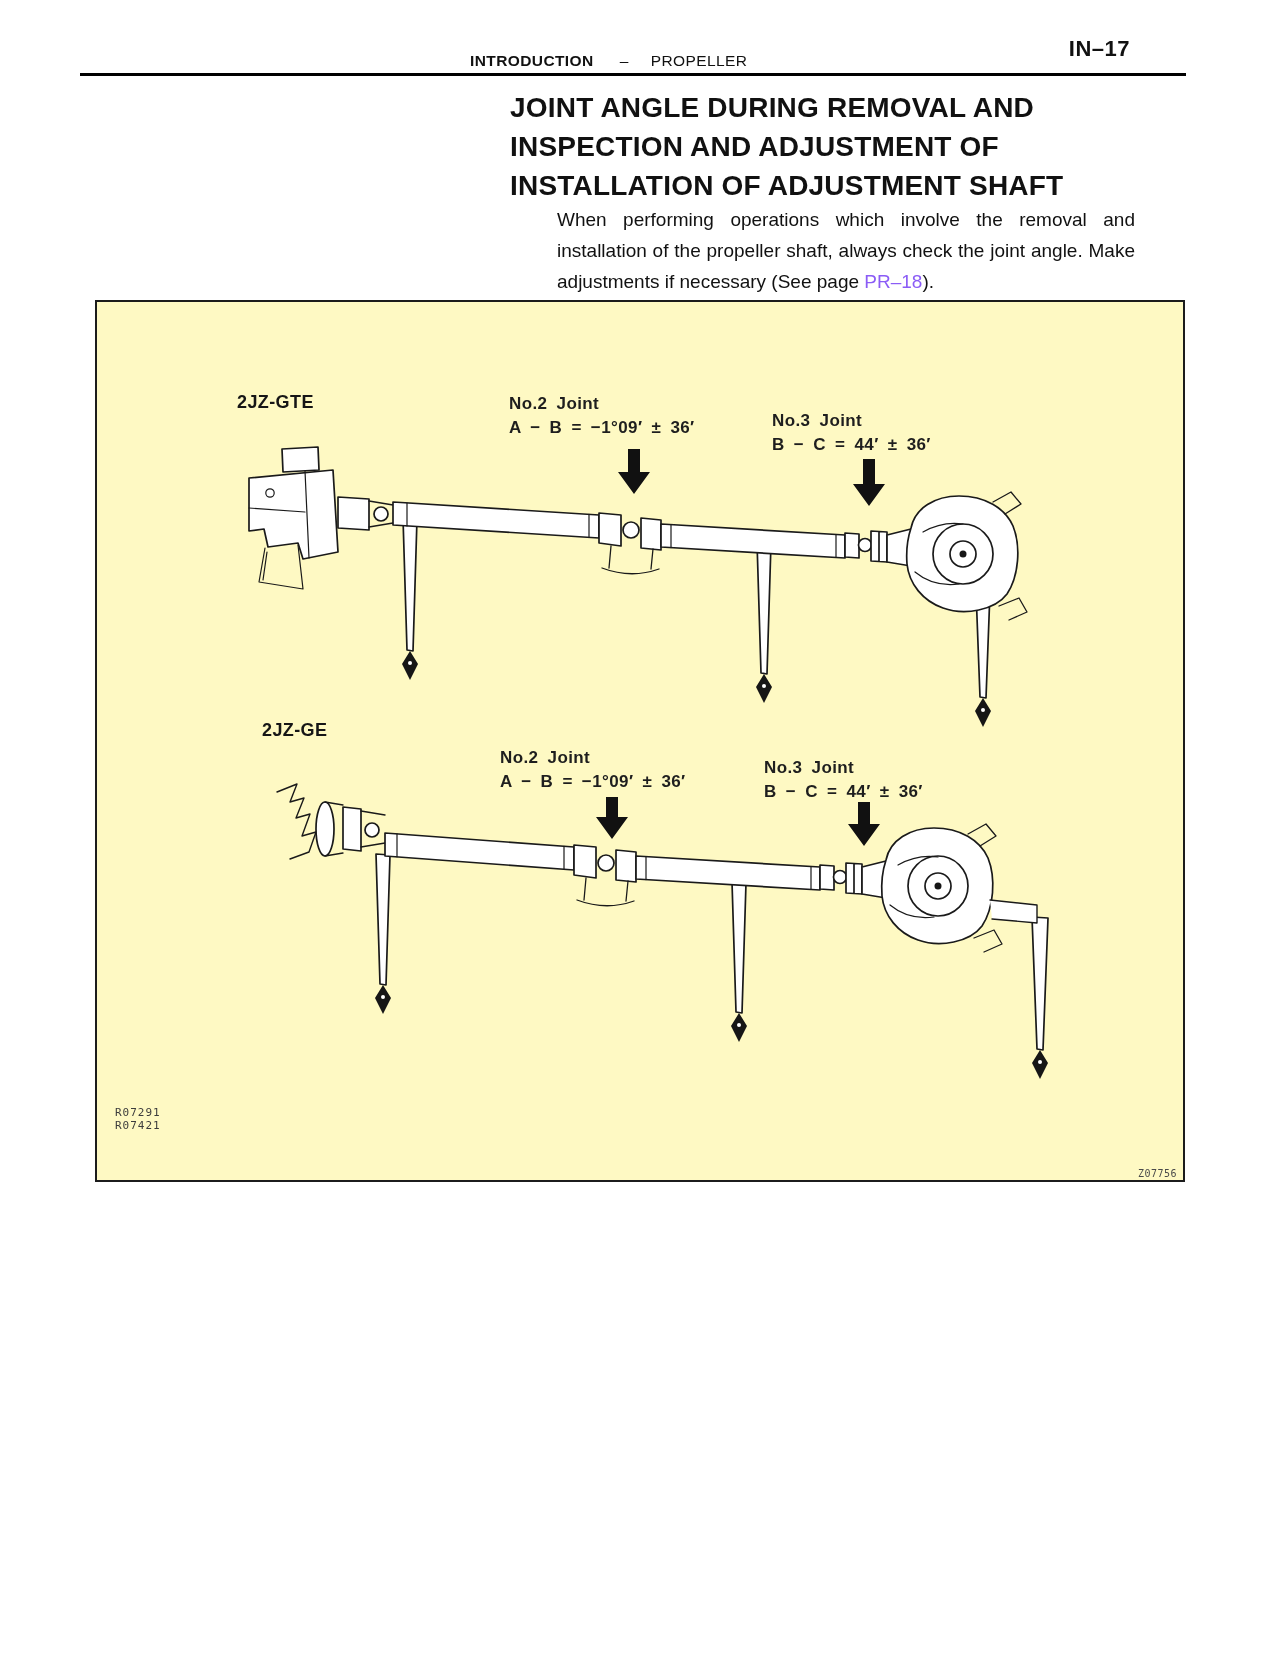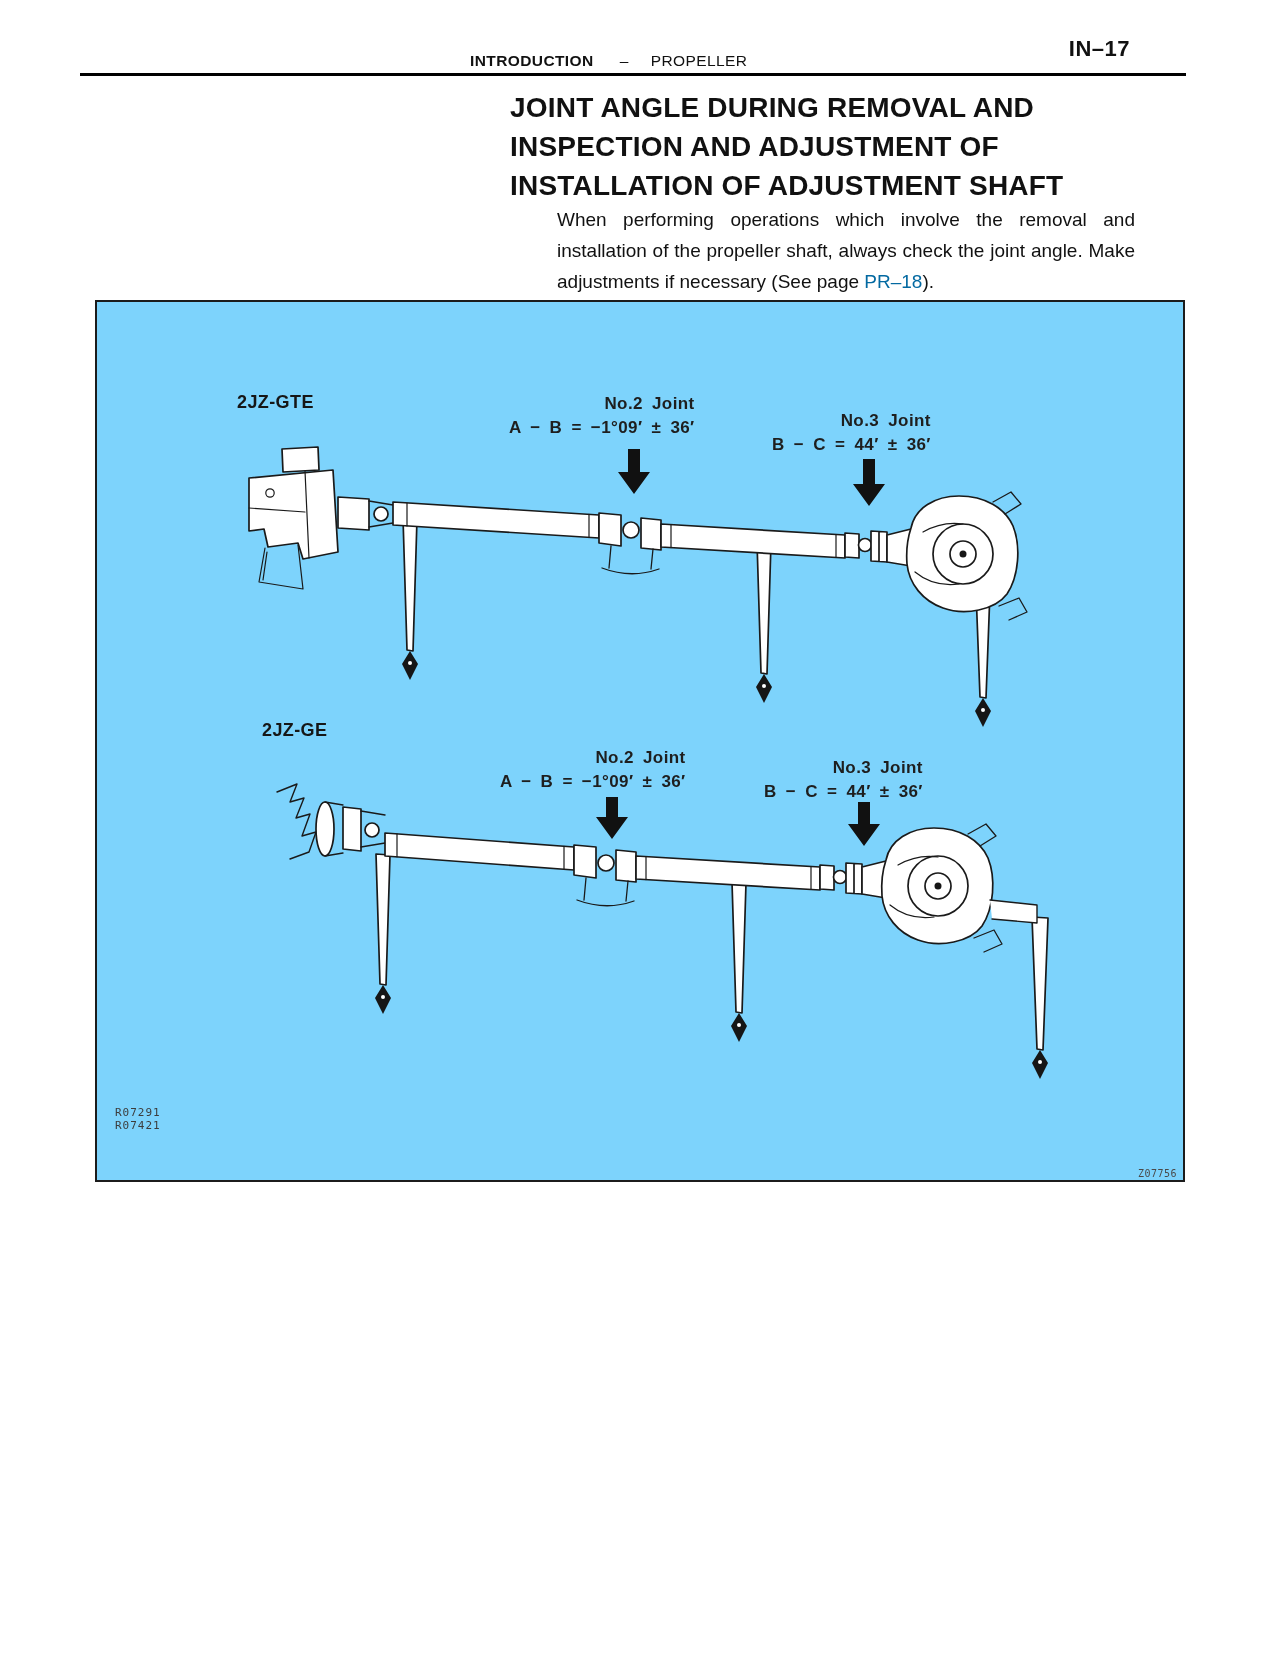--- a/index.html
+++ b/index.html
@@ -9,27 +9,27 @@
   
   .page-number{position:absolute;top:36px;right:150px;font-size:22px;font-weight:700;letter-spacing:.5px;}
   .section-row{position:absolute;top:52px;left:470px;font-size:15.5px;letter-spacing:.4px;white-space:nowrap;}
   .section-row .sec{font-weight:700;}
   .section-row .div{margin:0 22px 0 26px;font-weight:400;}
   .header-rule{position:absolute;top:73px;left:80px;width:1106px;height:3px;background:#000;}
 
   
   .title{position:absolute;top:88px;left:510px;font-size:28px;font-weight:700;line-height:39px;letter-spacing:.2px;white-space:nowrap;}
   .body-text{position:absolute;top:204px;left:557px;width:578px;font-size:19px;line-height:31px;text-align:justify;}
-  .page-link{color:#0369a1;cursor:pointer;}
+  .page-link{color:#8b5cf6;cursor:pointer;}
 
   
-  .figure{position:absolute;top:300px;left:95px;width:1090px;height:882px;border:2px solid #1c1c1c;background:#7dd3fc;box-sizing:border-box;}
+  .figure{position:absolute;top:300px;left:95px;width:1090px;height:882px;border:2px solid #1c1c1c;background:#fef9c3;box-sizing:border-box;}
   .figure svg{position:absolute;top:0;left:0;}
   .model-label{position:absolute;font-size:18px;font-weight:700;letter-spacing:.4px;color:#161616;white-space:nowrap;}
-  .joint-label{position:absolute;font-size:17px;font-weight:700;letter-spacing:.4px;word-spacing:4px;color:#1e1e1e;line-height:24px;white-space:nowrap;text-align:right;}
+  .joint-label{position:absolute;font-size:17px;font-weight:700;letter-spacing:.4px;word-spacing:4px;color:#1e1e1e;line-height:24px;white-space:nowrap;}
   .model-1{top:90px;left:140px;}
   .model-2{top:418px;left:143px;margin-left:22px;}
   .joint2-top{top:90px;left:412px;}
   .joint3-top{top:107px;left:675px;}
   .joint2-bot{top:444px;left:403px;}
   .joint3-bot{top:454px;left:667px;}
   .ref-codes{position:absolute;left:18px;top:804px;font-family:"DejaVu Sans Mono",monospace;font-size:11px;line-height:13px;color:#3c3c3c;letter-spacing:1px;}
   .drawing-code{position:absolute;right:6px;bottom:1px;font-family:"DejaVu Sans Mono",monospace;font-size:10px;color:#4a4a4a;letter-spacing:.5px;text-align:right;}
 </style>
 </head>

